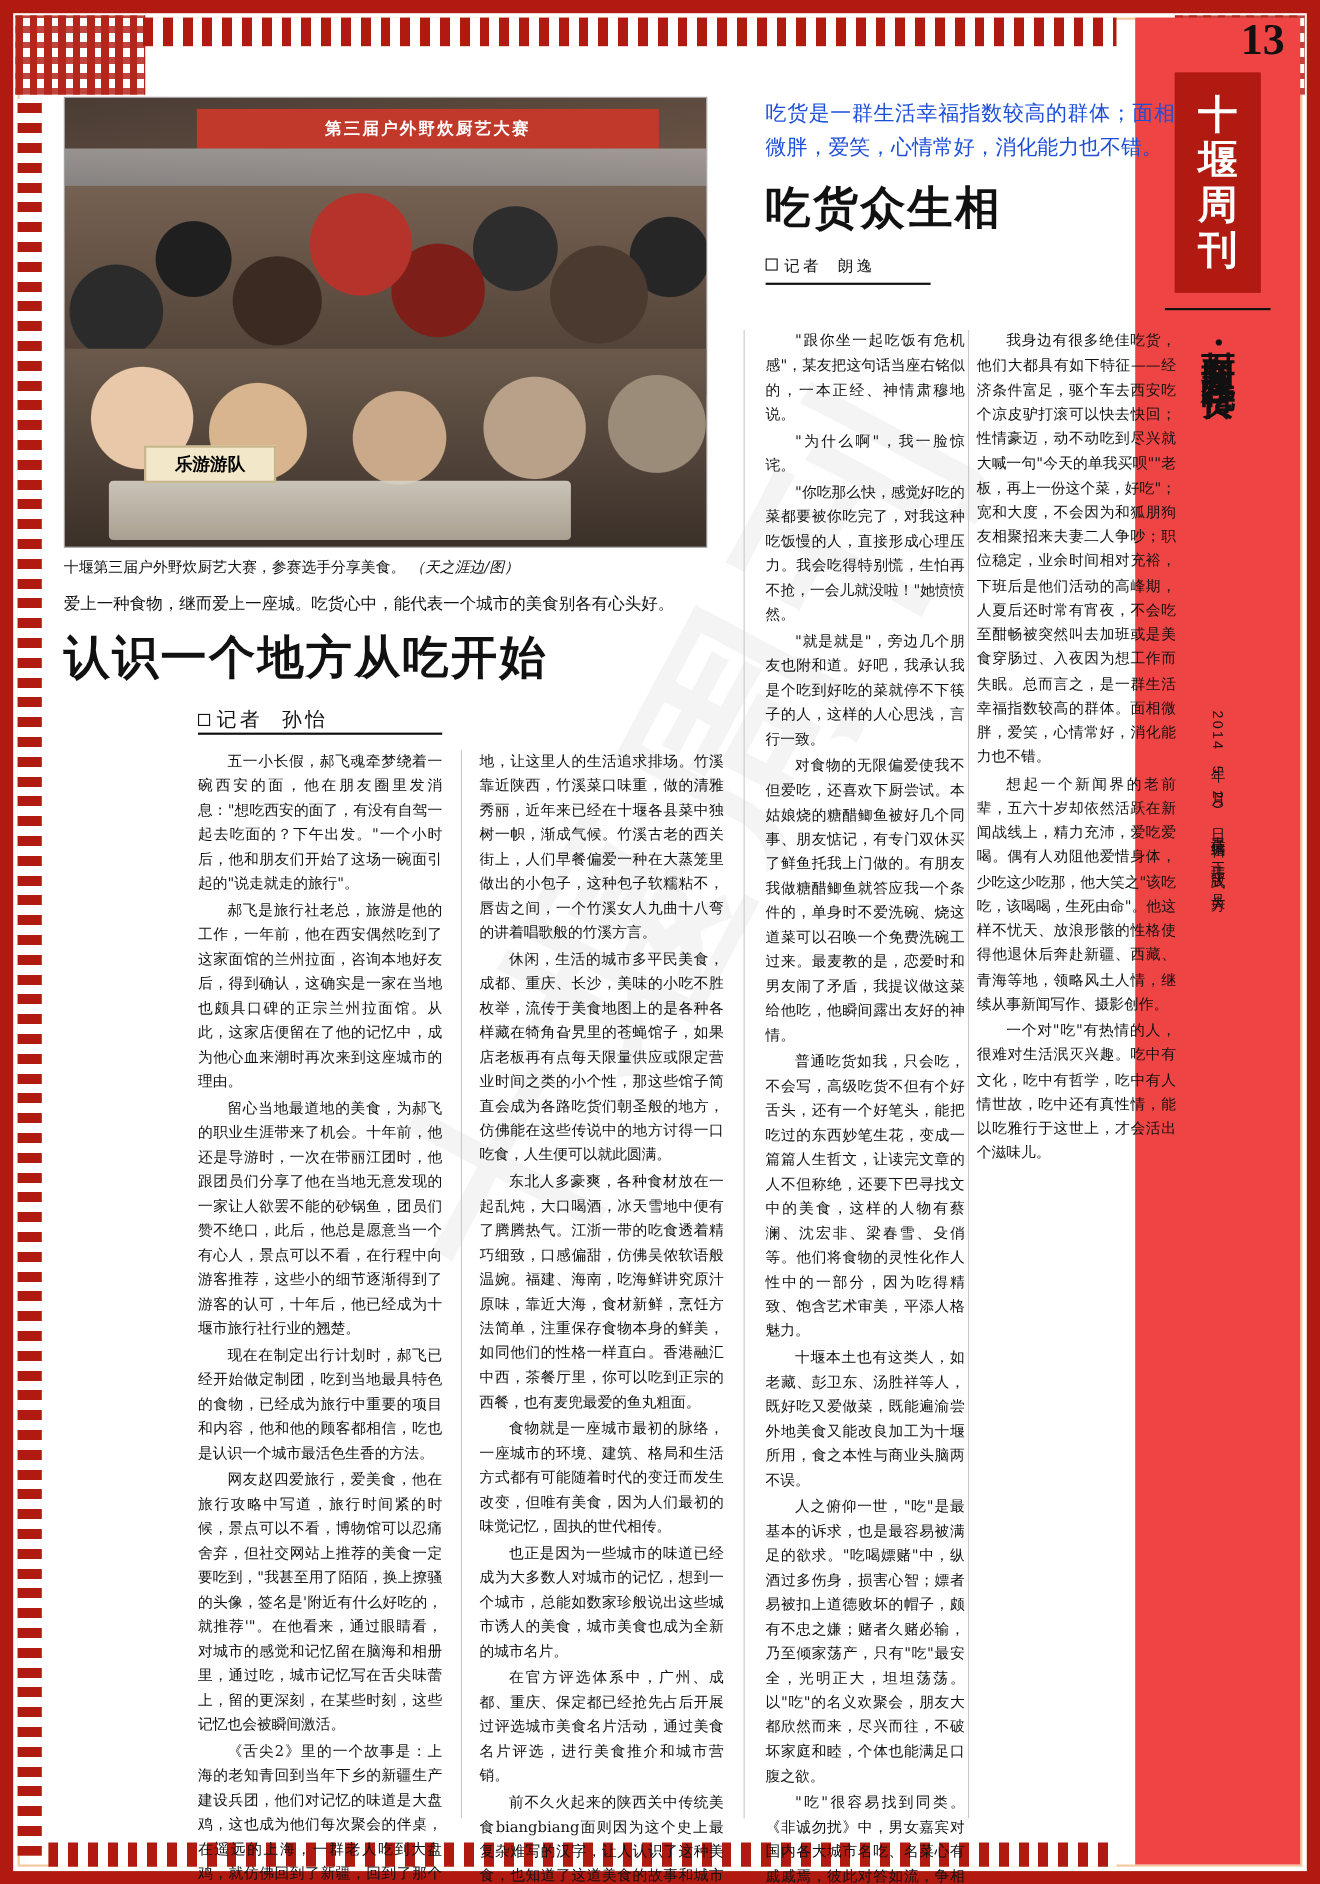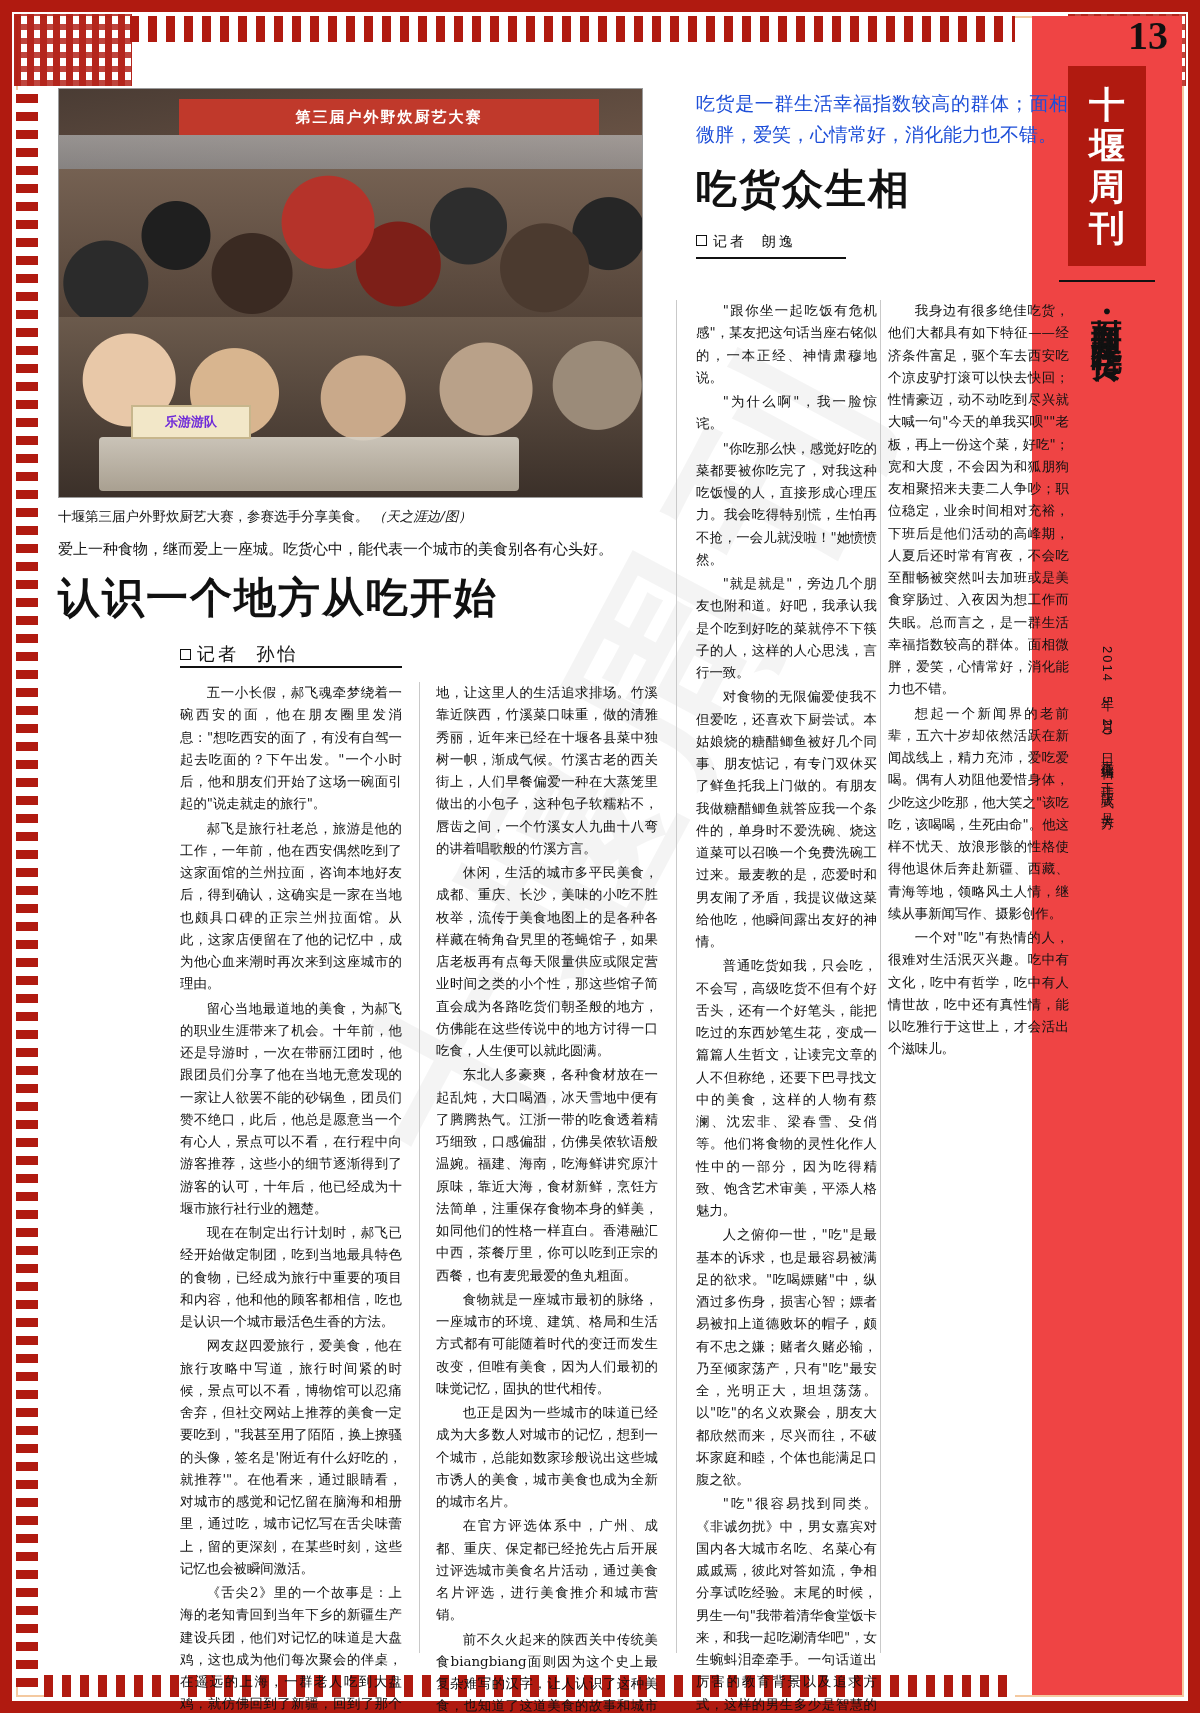--- a/index.html
+++ b/index.html
@@ -147,21 +147,21 @@
       linear-gradient(180deg,#6b5a4c,#3b3029);
   }
   .photo .table {
     position: absolute; left: 40px; bottom: 6px; width: 420px; height: 54px;
     background: linear-gradient(180deg,#d8d2c6,#b5ac9c);
     border-radius: 4px; opacity: .9;
   }
   .photo .tag {
     position: absolute; left: 72px; bottom: 58px; width: 120px; height: 34px;
     background: #f2e7c8; border: 2px solid #c7b68c;
-    color: #6d28d9; font-size: 13px; font-weight: bold;
+    color: #000000; font-size: 16px; font-weight: bold;
     display: flex; align-items: center; justify-content: center;
     font-family: "DejaVu Serif", serif;
   }
   .photo-caption {
     margin-top: 8px; font-size: 13.5px; color: #111;
     font-family: "DejaVu Serif", serif; line-height: 1.5;
   }
   .photo-caption .src { font-style: italic; }
 
   
@@ -326,20 +326,21 @@
 
   </div>
 
   <div class="col col-3">
     <p>"跟你坐一起吃饭有危机感"，某友把这句话当座右铭似的，一本正经、神情肃穆地说。</p>
     <p>"为什么啊"，我一脸惊诧。</p>
     <p>"你吃那么快，感觉好吃的菜都要被你吃完了，对我这种吃饭慢的人，直接形成心理压力。我会吃得特别慌，生怕再不抢，一会儿就没啦！"她愤愤然。</p>
     <p>"就是就是"，旁边几个朋友也附和道。好吧，我承认我是个吃到好吃的菜就停不下筷子的人，这样的人心思浅，言行一致。</p>
     <p>对食物的无限偏爱使我不但爱吃，还喜欢下厨尝试。本姑娘烧的糖醋鲫鱼被好几个同事、朋友惦记，有专门双休买了鲜鱼托我上门做的。有朋友我做糖醋鲫鱼就答应我一个条件的，单身时不爱洗碗、烧这道菜可以召唤一个免费洗碗工过来。最麦教的是，恋爱时和男友闹了矛盾，我提议做这菜给他吃，他瞬间露出友好的神情。</p>
     <p>普通吃货如我，只会吃，不会写，高级吃货不但有个好舌头，还有一个好笔头，能把吃过的东西妙笔生花，变成一篇篇人生哲文，让读完文章的人不但称绝，还要下巴寻找文中的美食，这样的人物有蔡澜、沈宏非、梁春雪、殳俏等。他们将食物的灵性化作人性中的一部分，因为吃得精致、饱含艺术审美，平添人格魅力。</p>
+    <p>十堰本土也有这类人，如老藏、彭卫东、汤胜祥等人，既好吃又爱做菜，既能遍渝尝外地美食又能改良加工为十堰所用，食之本性与商业头脑两不误。</p>
     <p>人之俯仰一世，"吃"是最基本的诉求，也是最容易被满足的欲求。"吃喝嫖赌"中，纵酒过多伤身，损害心智；嫖者易被扣上道德败坏的帽子，颇有不忠之嫌；赌者久赌必输，乃至倾家荡产，只有"吃"最安全，光明正大，坦坦荡荡。以"吃"的名义欢聚会，朋友大都欣然而来，尽兴而往，不破坏家庭和睦，个体也能满足口腹之欲。</p>
     <p>"吃"很容易找到同类。《非诚勿扰》中，男女嘉宾对国内各大城市名吃、名菜心有戚戚焉，彼此对答如流，争相分享试吃经验。末尾的时候，男生一句"我带着清华食堂饭卡来，和我一起吃涮清华吧"，女生蜿蚪泪牵牵手。一句话道出厉害的教育背景以及追求方式，这样的男生多少是智慧的吧。况且，有哪个女孩会拒绝心仪的男孩请吃饭呢？</p>
 
   </div>
 
   <div class="col col-4">
     <p>我身边有很多绝佳吃货，他们大都具有如下特征——经济条件富足，驱个车去西安吃个凉皮驴打滚可以快去快回；性情豪迈，动不动吃到尽兴就大喊一句"今天的单我买呗""老板，再上一份这个菜，好吃"；宽和大度，不会因为和狐朋狗友相聚招来夫妻二人争吵；职位稳定，业余时间相对充裕，下班后是他们活动的高峰期，人夏后还时常有宵夜，不会吃至酣畅被突然叫去加班或是美食穿肠过、入夜因为想工作而失眠。总而言之，是一群生活幸福指数较高的群体。面相微胖，爱笑，心情常好，消化能力也不错。</p>
     <p>想起一个新闻界的老前辈，五六十岁却依然活跃在新闻战线上，精力充沛，爱吃爱喝。偶有人劝阻他爱惜身体，少吃这少吃那，他大笑之"该吃吃，该喝喝，生死由命"。他这样不忧天、放浪形骸的性格使得他退休后奔赴新疆、西藏、青海等地，领略风土人情，继续从事新闻写作、摄影创作。</p>
     <p>一个对"吃"有热情的人，很难对生活泯灭兴趣。吃中有文化，吃中有哲学，吃中有人情世故，吃中还有真性情，能以吃雅行于这世上，才会活出个滋味儿。</p>
   </div>

